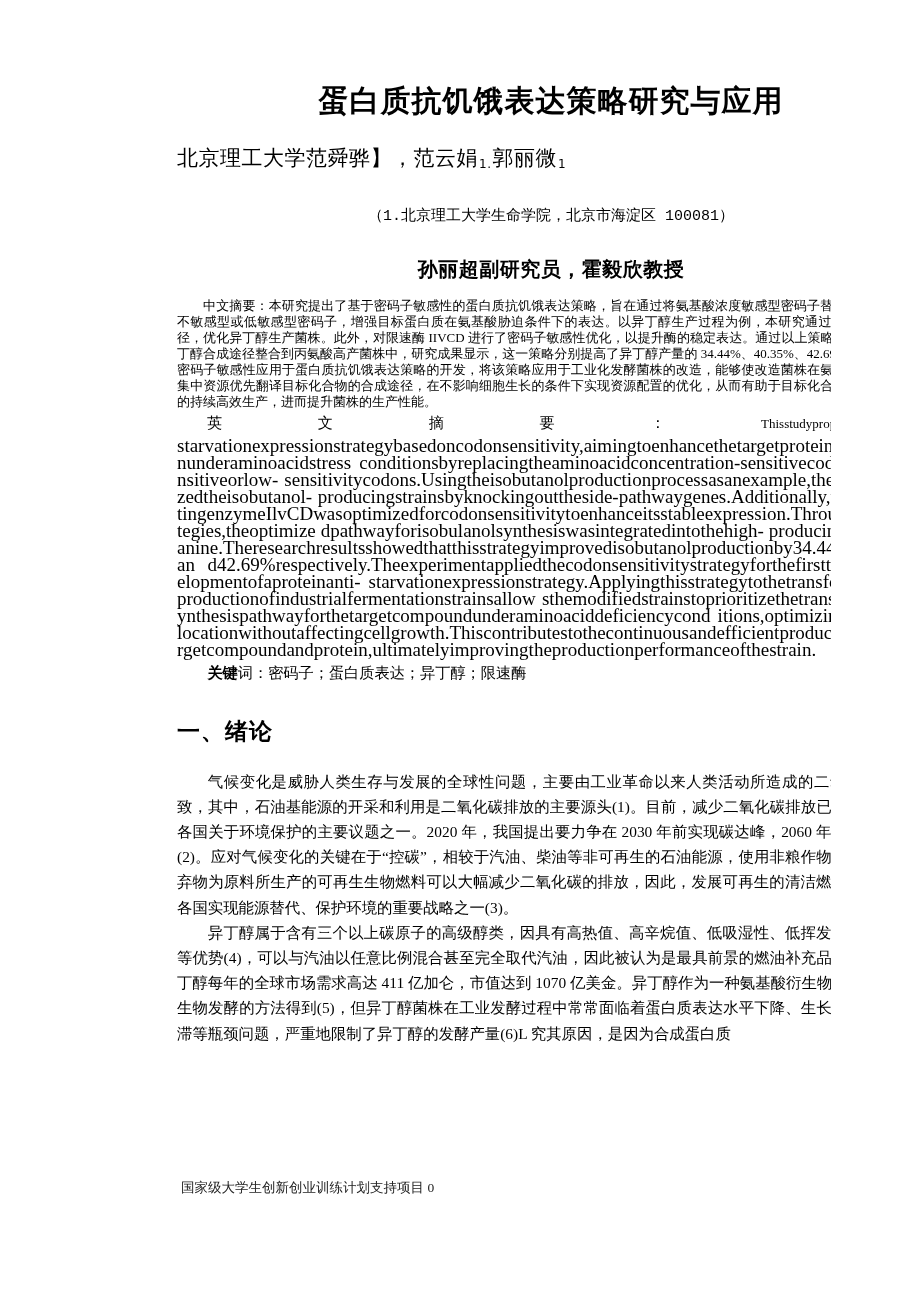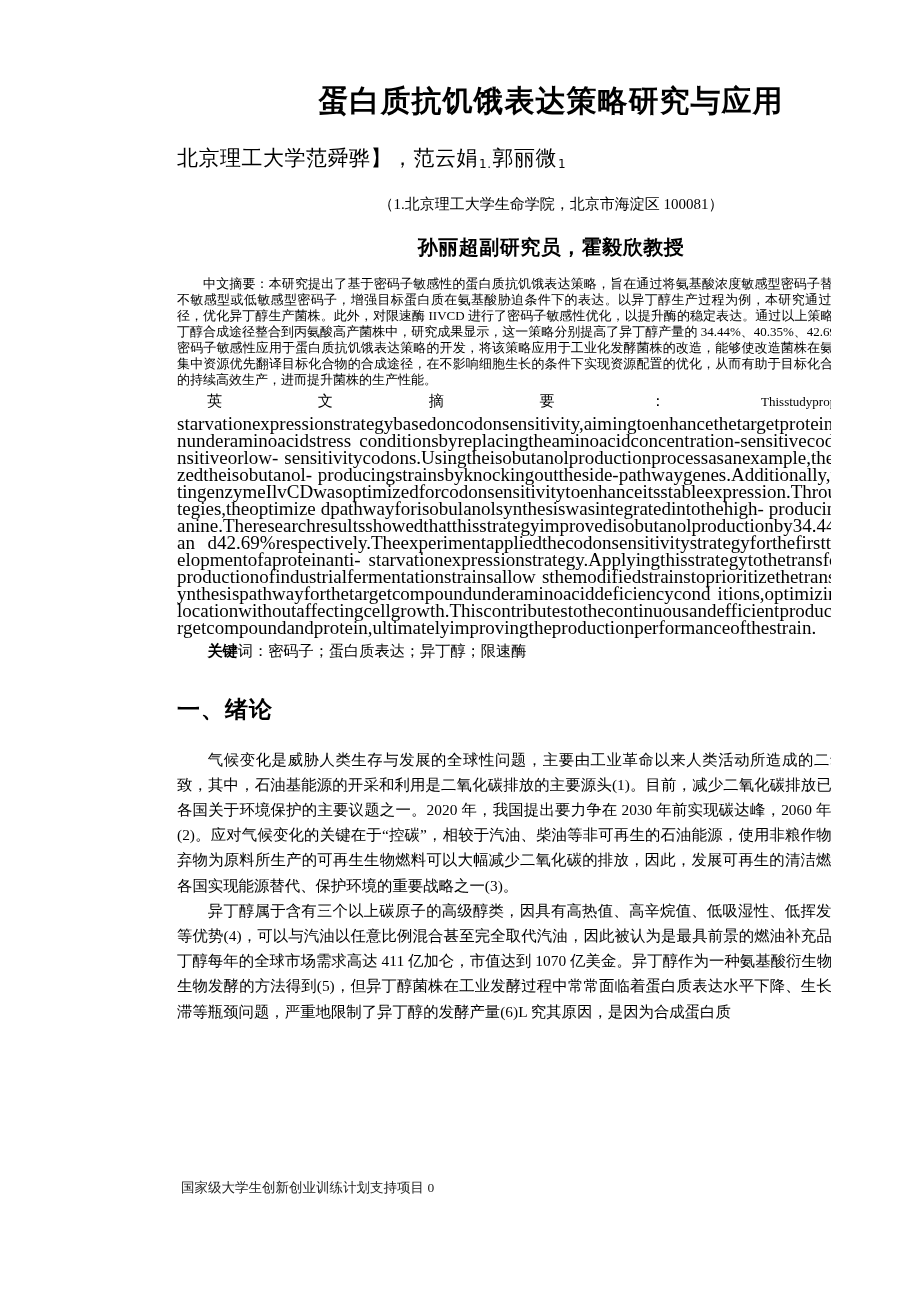--- a/index.html
+++ b/index.html
@@ -50,23 +50,24 @@
   .author-line .sup {
     font-size: 12px;
     vertical-align: baseline;
     position: relative;
     top: 3px;
     padding: 0 1px;
   }
   .affiliation {
     text-align: center;
     font-size: 15px;
-    margin: 4px;
+    margin: 15px;
     padding-top: 19px;
     letter-spacing: 0px;
+    font-family: Liberation Mono, monospace;
   }
   .advisors {
     text-align: center;
     font-family: "DejaVu Sans", "Liberation Sans", sans-serif;
     font-size: 20px;
     font-weight: 700;
     margin: 0;
     padding-top: 16px;
     letter-spacing: 0.5px;
   }

